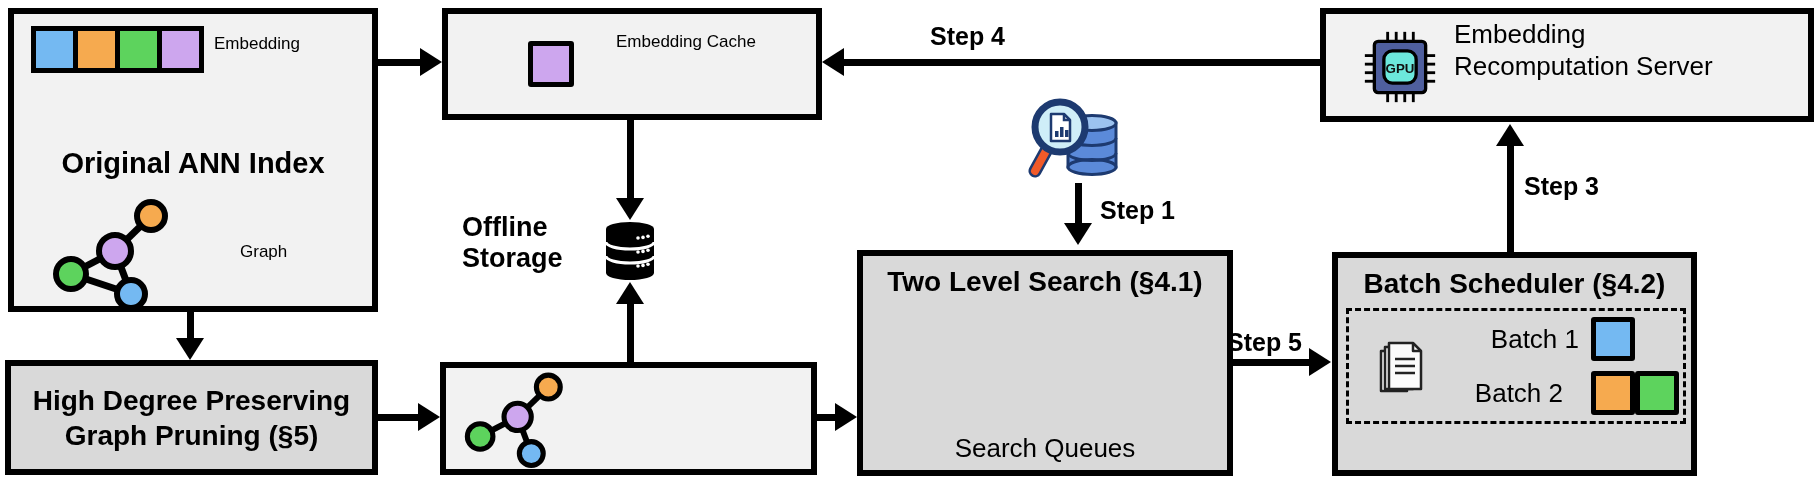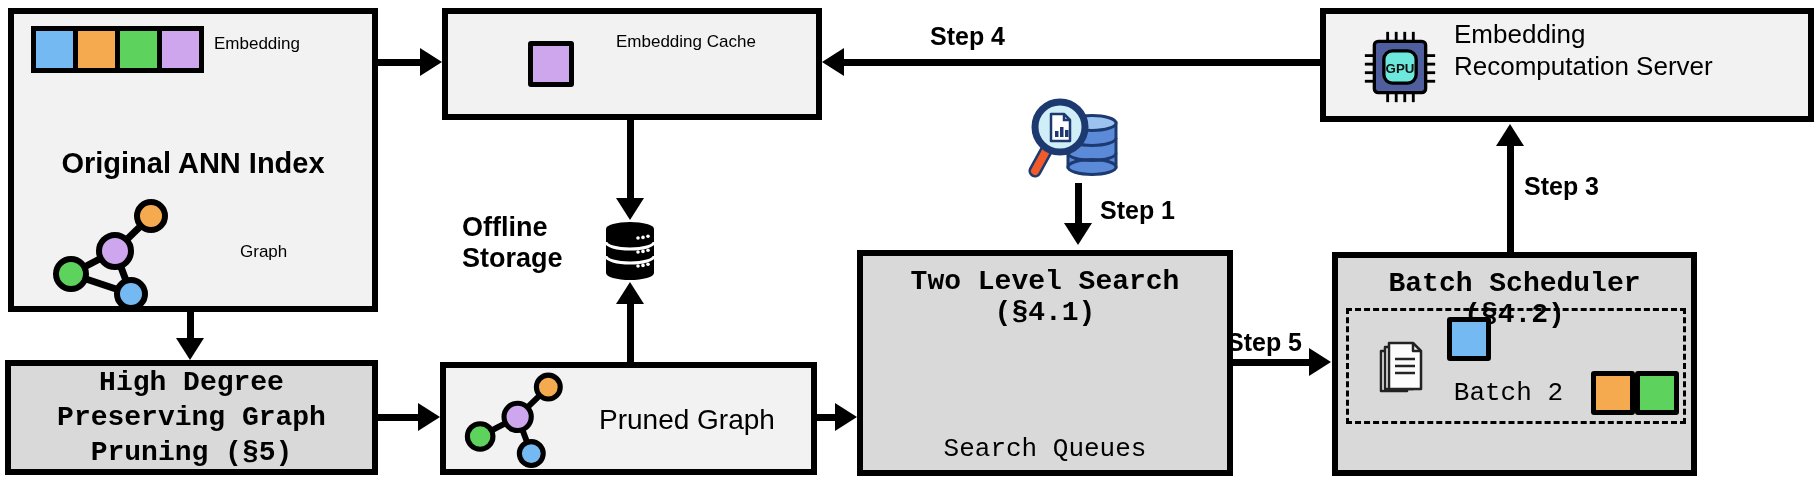--- a/index.html
+++ b/index.html
@@ -2,21 +2,21 @@
 <html><head>
 <meta charset="utf-8">
 <style>
   * { margin:0; padding:0; box-sizing:border-box; }
   html,body { background:#fff; }
   body { font-family:"Liberation Sans", sans-serif; color:#000; }
   #canvas { position:relative; width:1817px; height:481px; background:#fff; overflow:hidden; }
 
   .box { position:absolute; border:6px solid #000; }
   .light { background:#f2f2f2; }
-  .gray  { background:#d9d9d9;font-family:Liberation Mono, monospace; }
+  .gray  { background:#d9d9d9; }
 
   .abs { position:absolute; }
 
   
   .shaft { position:absolute; background:#000; }
   .head  { position:absolute; width:0; height:0; }
   .head-right { border-top:14px solid transparent; border-bottom:14px solid transparent; border-left:22px solid #000; }
   .head-left  { border-top:14px solid transparent; border-bottom:14px solid transparent; border-right:22px solid #000; }
   .head-down  { border-left:14px solid transparent; border-right:14px solid transparent; border-top:22px solid #000; }
   .head-up    { border-left:14px solid transparent; border-right:14px solid transparent; border-bottom:22px solid #000; }
@@ -161,21 +161,20 @@
       <g stroke="#000" stroke-width="7">
         <line x1="64" y1="55" x2="100" y2="20"></line>
         <line x1="64" y1="55" x2="20" y2="78"></line>
         <line x1="64" y1="55" x2="80" y2="98"></line>
       </g>
       <circle cx="100" cy="20" r="14" fill="#f6aa4f" stroke="#000" stroke-width="6"></circle>
       <circle cx="64" cy="55" r="16" fill="#cda6ee" stroke="#000" stroke-width="6"></circle>
       <circle cx="20" cy="78" r="15" fill="#5dd35d" stroke="#000" stroke-width="6"></circle>
       <circle cx="80" cy="98" r="14" fill="#74b9f2" stroke="#000" stroke-width="6"></circle>
     </svg>
-    <div class="abs" style="left:153px; top:36px; font-size:28px;">Pruned Graph</div>
   </div>
 
   <div class="box gray" style="left:857px; top:250px; width:376px; height:226px;">
     <div class="abs title-bold" style="left:0; right:0; top:10px; font-size:28px;">Two Level Search (§4.1)</div>
     <div class="footer-label">Search Queues</div>
   </div>
 
   <div class="box gray" style="left:1332px; top:252px; width:365px; height:224px;">
     <div class="abs title-bold" style="left:0; right:0; top:10px; font-size:28px;">Batch Scheduler (§4.2)</div>
     <div class="dashed" style="left:8px; top:50px; width:340px; height:116px;">
@@ -186,20 +185,21 @@
           <path d="M14,6 h24 l8,8 v38 h-32 z" fill="#fbfbfb"></path>
           <path d="M38,6 v8 h8" fill="none"></path>
         </g>
         <g stroke="#222" stroke-width="2.5">
           <line x1="20" y1="22" x2="40" y2="22"></line>
           <line x1="20" y1="29" x2="40" y2="29"></line>
           <line x1="20" y1="36" x2="40" y2="36"></line>
         </g>
       </svg>
       <div class="q-row abs" style="left:98px; top:6px; width:232px;">
+        <div class="q-label" style="flex:1; padding-right:12px;">Batch 1</div>
         <div class="b-sq sq-blue"></div>
         <div style="width:44px;"></div>
       </div>
       <div class="q-row abs" style="left:98px; top:60px; width:232px;">
         <div class="q-label" style="flex:1; padding-right:28px;">Batch 2</div>
         <div class="b-sq sq-orange"></div>
         <div class="b-sq sq-green"></div>
       </div>
     </div>
   </div>

